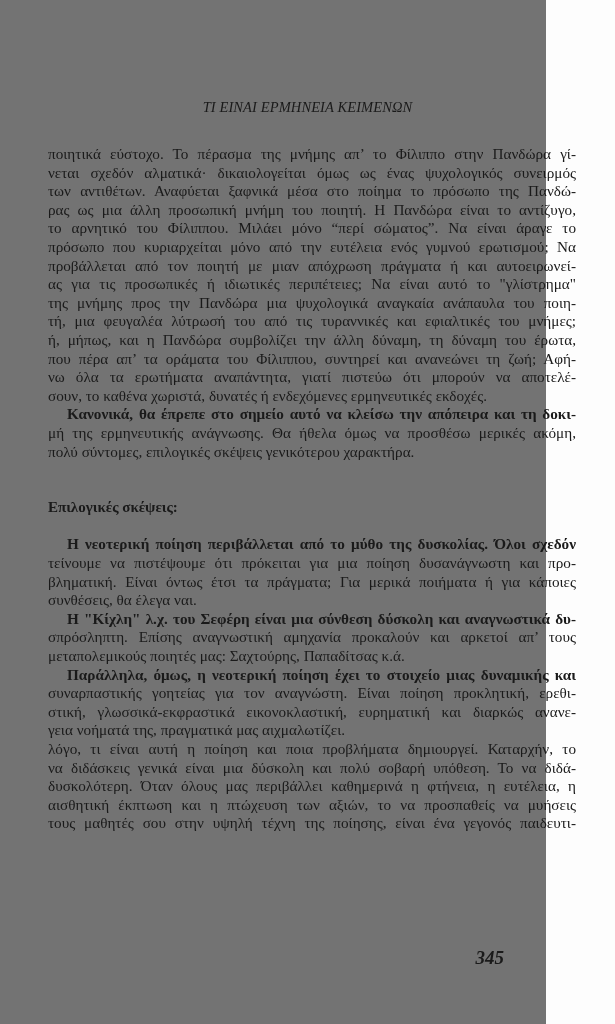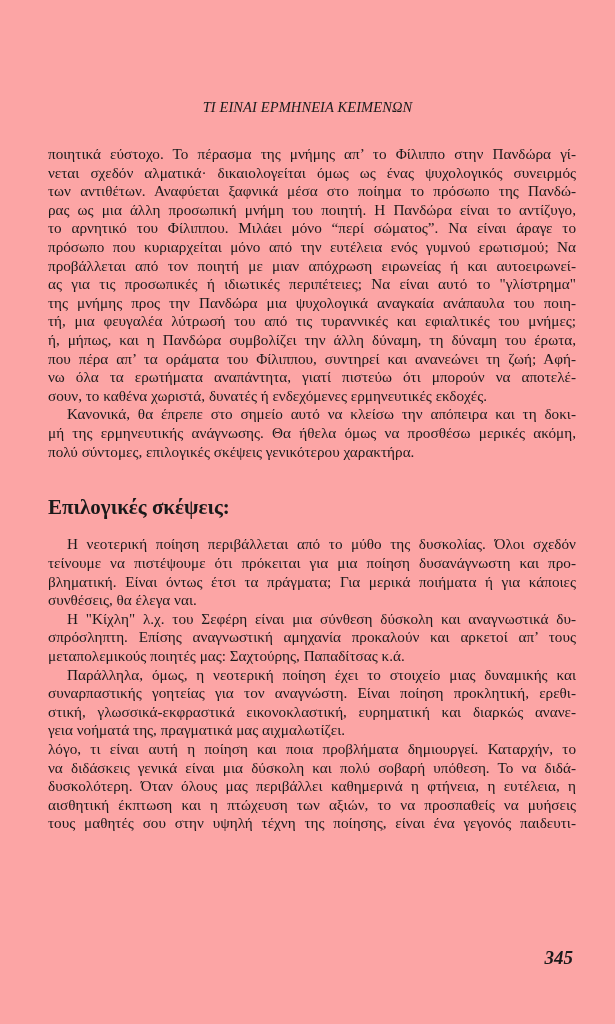--- a/index.html
+++ b/index.html
@@ -1,57 +1,57 @@
 <!DOCTYPE html>
 <html><head>
   <meta charset="utf-8">
   <style>
     html, body { margin: 0; padding: 0; }
     body {
       width: 615px; height: 1024px; background: #fdfdfd; position: relative; overflow: hidden;
       font-family: "Liberation Serif", "DejaVu Serif", serif; color: #1a1a1a;
     }
-    .page { position: absolute; left: 0; top: 0; width: 615px; height: 1024px; background: #fca5a5; }
+    .page { position: absolute; left: 0; top: 0; width: 508px; height: 1024px; background: #737373; padding-left: 38px; }
     .running-head {
       position: absolute; top: 99px; left: 0; width: 615px; text-align: center;
       font-style: italic; font-size: 14.5px; letter-spacing: 0.1px;
     }
     .body-text {
       position: absolute; left: 48px; top: 145px; width: 528px;
     }
     .line {
       display: block; height: 18.6px; line-height: 18.6px; font-size: 15.2px;
       white-space: nowrap; text-align: justify; text-align-last: justify;
     }
     .line.last { text-align-last: left; }
-    .line.indent { padding-left: 19px; }
+    .line.indent { padding-left: 19px; font-weight: bold; }
     .gap { height: 18.6px; }
     .heading {
-      font-weight: bold; font-size: 21px; height: 18.6px; line-height: 18.6px; white-space: nowrap;
+      font-weight: bold; font-size: 15px; height: 18.6px; line-height: 18.6px; white-space: nowrap;
     }
     .page-number {
       position: absolute; top: 947px; right: 42px; font-style: italic; font-weight: bold; font-size: 19px; margin-left: 24px;
     }
   </style>
 </head>
 <body>
 
 <div class="page">
   <div class="running-head">ΤΙ ΕΙΝΑΙ ΕΡΜΗΝΕΙΑ ΚΕΙΜΕΝΩΝ</div>
 
   <div class="body-text">
     <div id="before">
         <div>
           <span class="line">ποιητικά εύστοχο. Το πέρασμα της μνήμης απ’ το Φίλιππο στην Πανδώρα γί-</span>
           <span class="line">νεται σχεδόν αλματικά· δικαιολογείται όμως ως ένας ψυχολογικός συνειρμός</span>
           <span class="line">των αντιθέτων. Αναφύεται ξαφνικά μέσα στο ποίημα το πρόσωπο της Πανδώ-</span>
           <span class="line">ρας ως μια άλλη προσωπική μνήμη του ποιητή. Η Πανδώρα είναι το αντίζυγο,</span>
           <span class="line">το αρνητικό του Φίλιππου. Μιλάει μόνο “περί σώματος”. Να είναι άραγε το</span>
           <span class="line">πρόσωπο που κυριαρχείται μόνο από την ευτέλεια ενός γυμνού ερωτισμού; Να</span>
-          <span class="line">προβάλλεται από τον ποιητή με μιαν απόχρωση ειρωνείας ή και αυτοειρωνεί-</span>
+          <span class="line">προβάλλεται από τον ποιητή με μιαν απόχρωση πράγματα ή και αυτοειρωνεί-</span>
           <span class="line">ας για τις προσωπικές ή ιδιωτικές περιπέτειες; Να είναι αυτό το "γλίστρημα"</span>
           <span class="line">της μνήμης προς την Πανδώρα μια ψυχολογικά αναγκαία ανάπαυλα του ποιη-</span>
           <span class="line">τή, μια φευγαλέα λύτρωσή του από τις τυραννικές και εφιαλτικές του μνήμες;</span>
           <span class="line">ή, μήπως, και η Πανδώρα συμβολίζει την άλλη δύναμη, τη δύναμη του έρωτα,</span>
           <span class="line">που πέρα απ’ τα οράματα του Φίλιππου, συντηρεί και ανανεώνει τη ζωή; Αφή-</span>
           <span class="line">νω όλα τα ερωτήματα αναπάντητα, γιατί πιστεύω ότι μπορούν να αποτελέ-</span>
           <span class="line last">σουν, το καθένα χωριστά, δυνατές ή ενδεχόμενες ερμηνευτικές εκδοχές.</span>
         </div>
         <div>
           <span class="line indent">Κανονικά, θα έπρεπε στο σημείο αυτό να κλείσω την απόπειρα και τη δοκι-</span>

